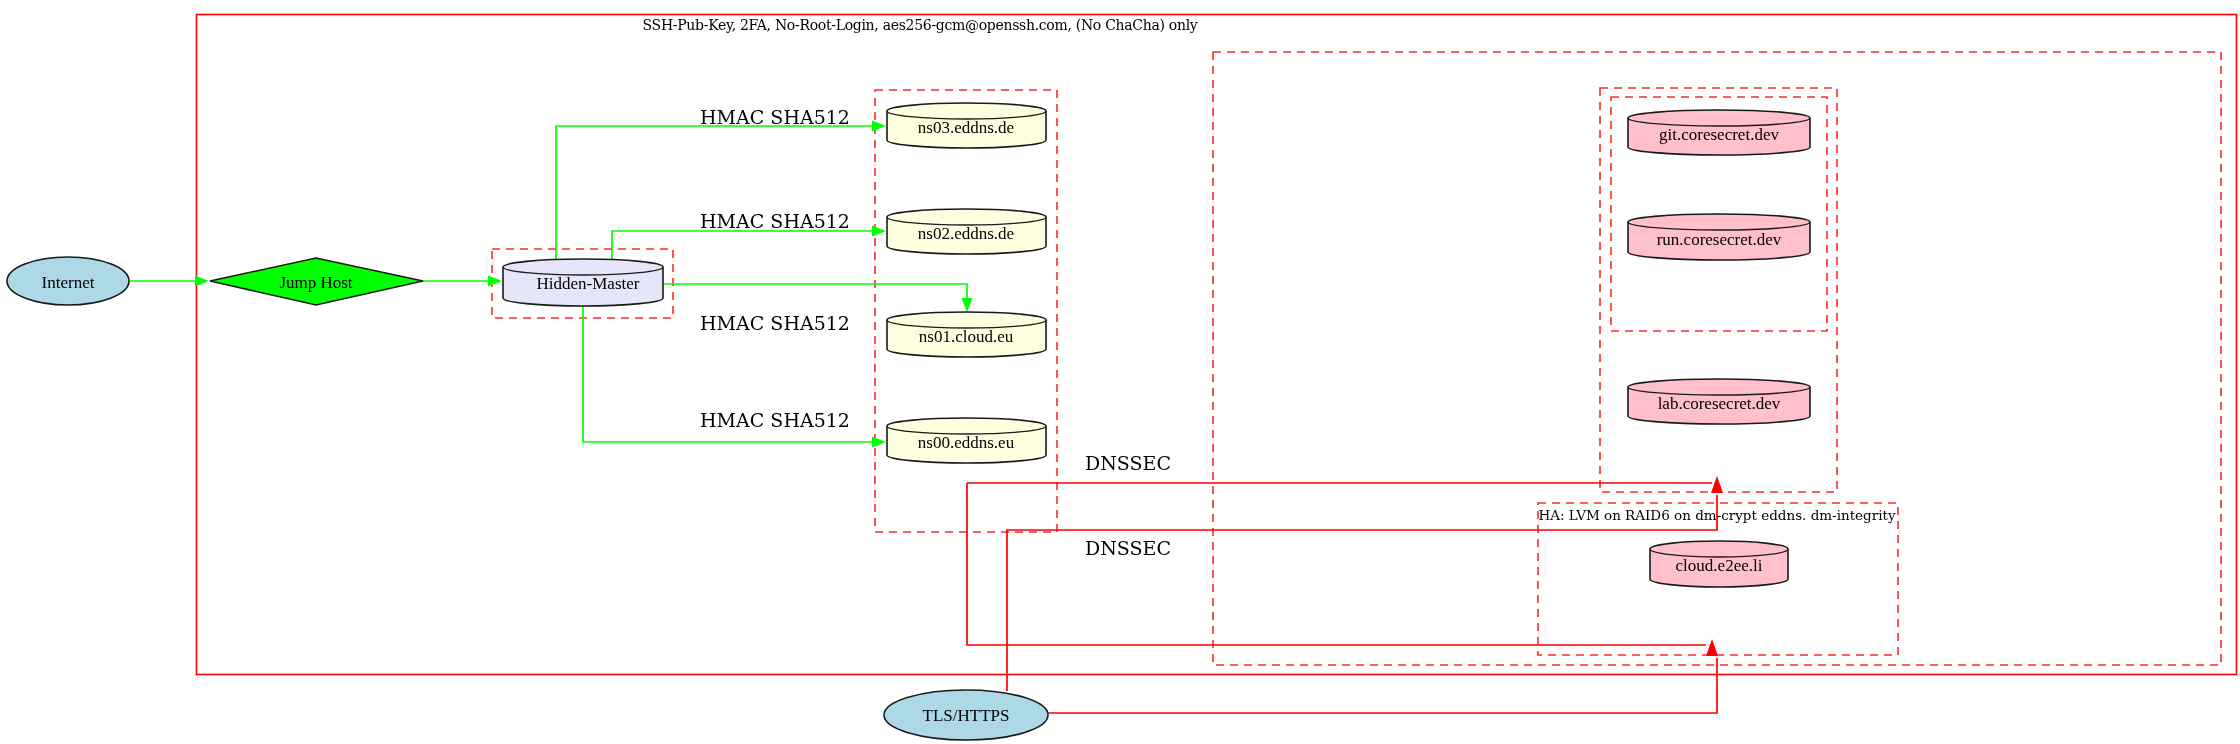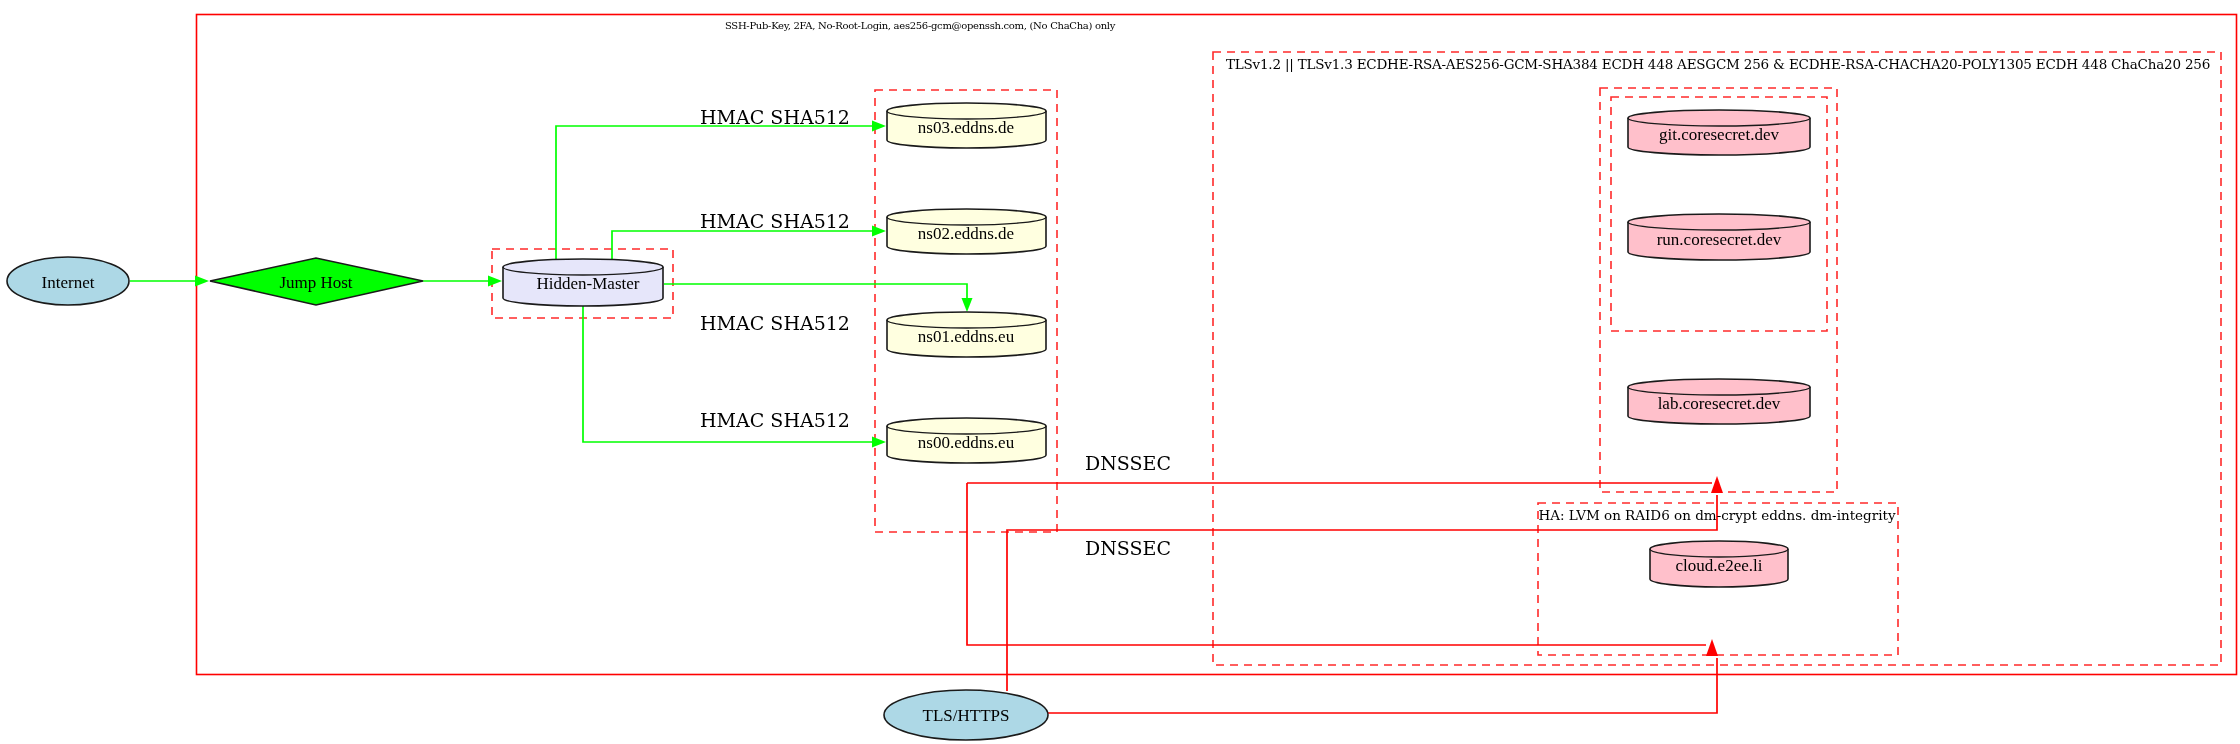--- a/index.html
+++ b/index.html
@@ -10,21 +10,21 @@
   }
   #stage{position:absolute;left:0;top:0;width:2240px;height:744px;}
   svg#wires{position:absolute;left:0;top:0;}
   .lbl{
     position:absolute;transform:translate(-50%,-50%);
     white-space:nowrap;color:#000;pointer-events:none;
   }
   .node-label{font-size:17px;font-family:Liberation Serif, serif;}
   .edge-label{font-size:19px;font-family:"DejaVu Serif","Liberation Serif",serif;text-align:right;}
   .cluster-label{font-family:"DejaVu Serif","Liberation Serif",serif;}
-  .ssh-label{font-size:10px;letter-spacing:-0.3px;}
+  .ssh-label{font-size:14px;letter-spacing:-0.3px;}
   .tls-label{font-size:13.5px;letter-spacing:-0.2px;}
   .ha-label{font-size:13.5px;}
 </style>
 </head>
 <body>
 
 <div id="stage">
 
 <svg id="wires" width="2240" height="744" viewBox="0 0 2240 744">
 
@@ -117,35 +117,34 @@
     <path d="M1650,549 A69,8 0 0 0 1788,549" fill="none" stroke="#1a1a1a" stroke-width="1.4"></path>
   </g>
 
   <g>
     <ellipse cx="966" cy="715" rx="82" ry="25" stroke-width="1.6" stroke="#1a1a1a" fill="#add8e6"></ellipse>
   </g>
 </svg>
 
 <div class="lbl cluster-label ssh-label" style="left:920px;top:25px;">SSH-Pub-Key, 2FA, No-Root-Login, aes256-gcm@openssh.com, (No ChaCha) only</div>
 
-<div class="lbl cluster-label tls-label" style="left:1718px;top:64px;">TLSv1.2 || TLSv1.3 ECDHE-RSA-AES256-GCM-SHA384 ECDH 448 AESGCM 256 &amp; ECDHE-RSA-CHACHA20-POLY1305 ECDH 448 ChaCha20 256</div>
 
 <div class="lbl cluster-label ha-label" style="left:1717px;top:515px;">HA: LVM on RAID6 on dm-crypt eddns. dm-integrity</div>
 
 <div class="lbl node-label" style="left:68px;top:283px;">Internet</div>
 
 <div class="lbl node-label" style="left:316px;top:283px;">Jump Host</div>
 
 <div class="lbl node-label" style="left:588px;top:284px;">Hidden-Master</div>
 
 <div class="lbl node-label" style="left:966px;top:128px;">ns03.eddns.de</div>
 
 <div class="lbl node-label" style="left:966px;top:234px;">ns02.eddns.de</div>
 
-<div class="lbl node-label" style="left:966px;top:337px;">ns01.eddns.eu</div>
+<div class="lbl node-label" style="left:966px;top:337px;">ns01.cloud.eu</div>
 
 <div class="lbl node-label" style="left:966px;top:443px;">ns00.eddns.eu</div>
 
 <div class="lbl node-label" style="left:1719px;top:135px;">git.coresecret.dev</div>
 
 <div class="lbl node-label" style="left:1719px;top:240px;">run.coresecret.dev</div>
 
 <div class="lbl node-label" style="left:1719px;top:404px;">lab.coresecret.dev</div>
 
 <div class="lbl node-label" style="left:1719px;top:566px;">cloud.e2ee.li</div>

